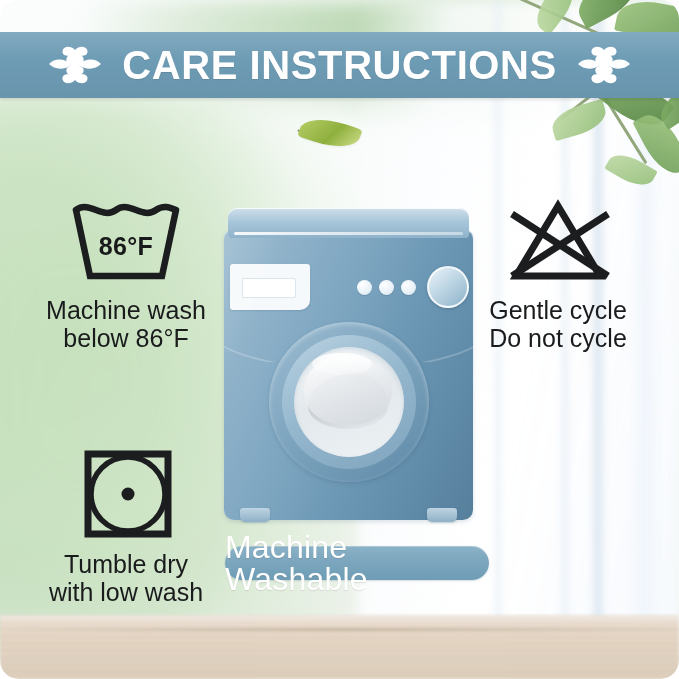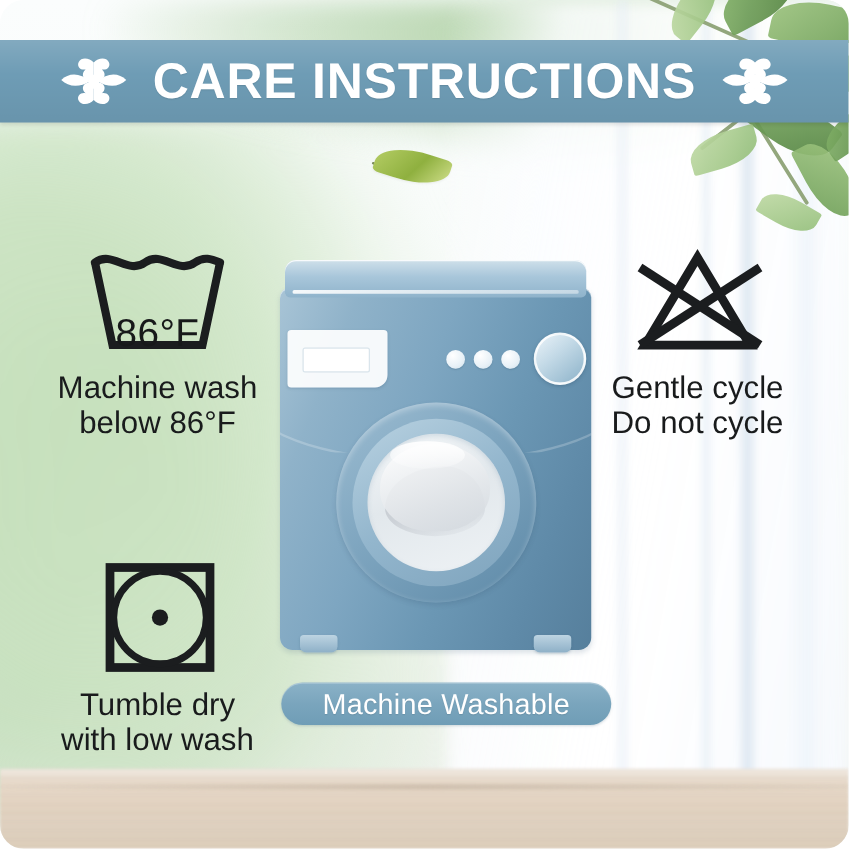--- a/index.html
+++ b/index.html
@@ -72,22 +72,22 @@
   .care-item{position:absolute;display:flex;flex-direction:column;align-items:center;}
   .care-label{color:#191b1c;font-size:25px;line-height:1.12;text-align:center;white-space:nowrap;}
   .icon-wrap{display:flex;align-items:center;justify-content:center;}
 
   .item-tl{left:16px;top:196px;width:220px;}
   .item-tr{left:448px;top:196px;width:220px;}
   .item-bl{left:16px;top:446px;width:220px;}
   .item-br{left:448px;top:446px;width:220px;}
   .care-label-wrap{margin-top:8px;}
 
-  .tub-temp{position:absolute;font-size:31px;font-weight:normal;color:#17191a;
-     left:0;right:0;text-align:center;top:53px;letter-spacing:.3px;}
+  .tub-temp{position:absolute;font-size:25px;font-weight:bold;color:#17191a;
+     left:0;right:0;text-align:center;top:36px;letter-spacing:.3px;}
 
   
   .wm{position:absolute;left:224px;top:208px;width:249px;height:312px;}
   .wm-body{position:absolute;left:0;top:22px;width:249px;height:290px;border-radius:8px 8px 10px 10px;
      background:linear-gradient(112deg,#a8c4d6 0%, #8fb2c9 18%, #7ea6c1 40%, #6b97b4 62%, #5f8aa8 82%, #567f9c 100%);
      box-shadow:inset 0 1px 0 rgba(255,255,255,.55), 0 2px 4px rgba(70,100,125,.18);}
   .wm-top{position:absolute;left:4px;top:0;width:241px;height:30px;border-radius:9px 9px 4px 4px;
      background:linear-gradient(180deg,#cfe0ea 0%, #a8c6da 45%, #8fb3cb 100%);
      box-shadow:inset 0 1px 0 rgba(255,255,255,.85);}
   .wm-top-line{position:absolute;left:10px;top:24px;width:229px;height:3px;border-radius:2px;
@@ -123,21 +123,21 @@
      box-shadow:0 2px 0 rgba(255,255,255,.22);}
   .wm-foot{position:absolute;top:300px;width:30px;height:14px;border-radius:3px 3px 5px 5px;
      background:linear-gradient(180deg,#bdd4e2,#8eb0c7);box-shadow:0 1px 2px rgba(60,90,115,.25);}
   .wm-f1{left:16px;} .wm-f2{left:203px;}
 
   
   .badge{position:absolute;left:225px;top:546px;width:264px;height:34px;border-radius:17px;
      background:linear-gradient(180deg,#8bb2c7 0%, #7aa5bd 50%, #6f9db6 100%);
      display:flex;align-items:center;justify-content:center;
      box-shadow:0 1px 2px rgba(70,100,125,.22), inset 0 1px 0 rgba(255,255,255,.28);}
-  .badge-text{color:#ffffff;font-size:23px;letter-spacing:.2px;line-height:1;text-shadow:0 1px 1px rgba(0,0,0,.10);}
+  .badge-text{color:#ffffff;font-size:32px;letter-spacing:.2px;line-height:1;text-shadow:0 1px 1px rgba(0,0,0,.10);}
 </style>
 </head>
 <body>
 
 <div id="stage">
 
   <div class="bg-base"></div>
   <div class="bg-green-left"></div>
   <div class="bg-green-top"></div>
   <div class="bg-white-right"></div>

